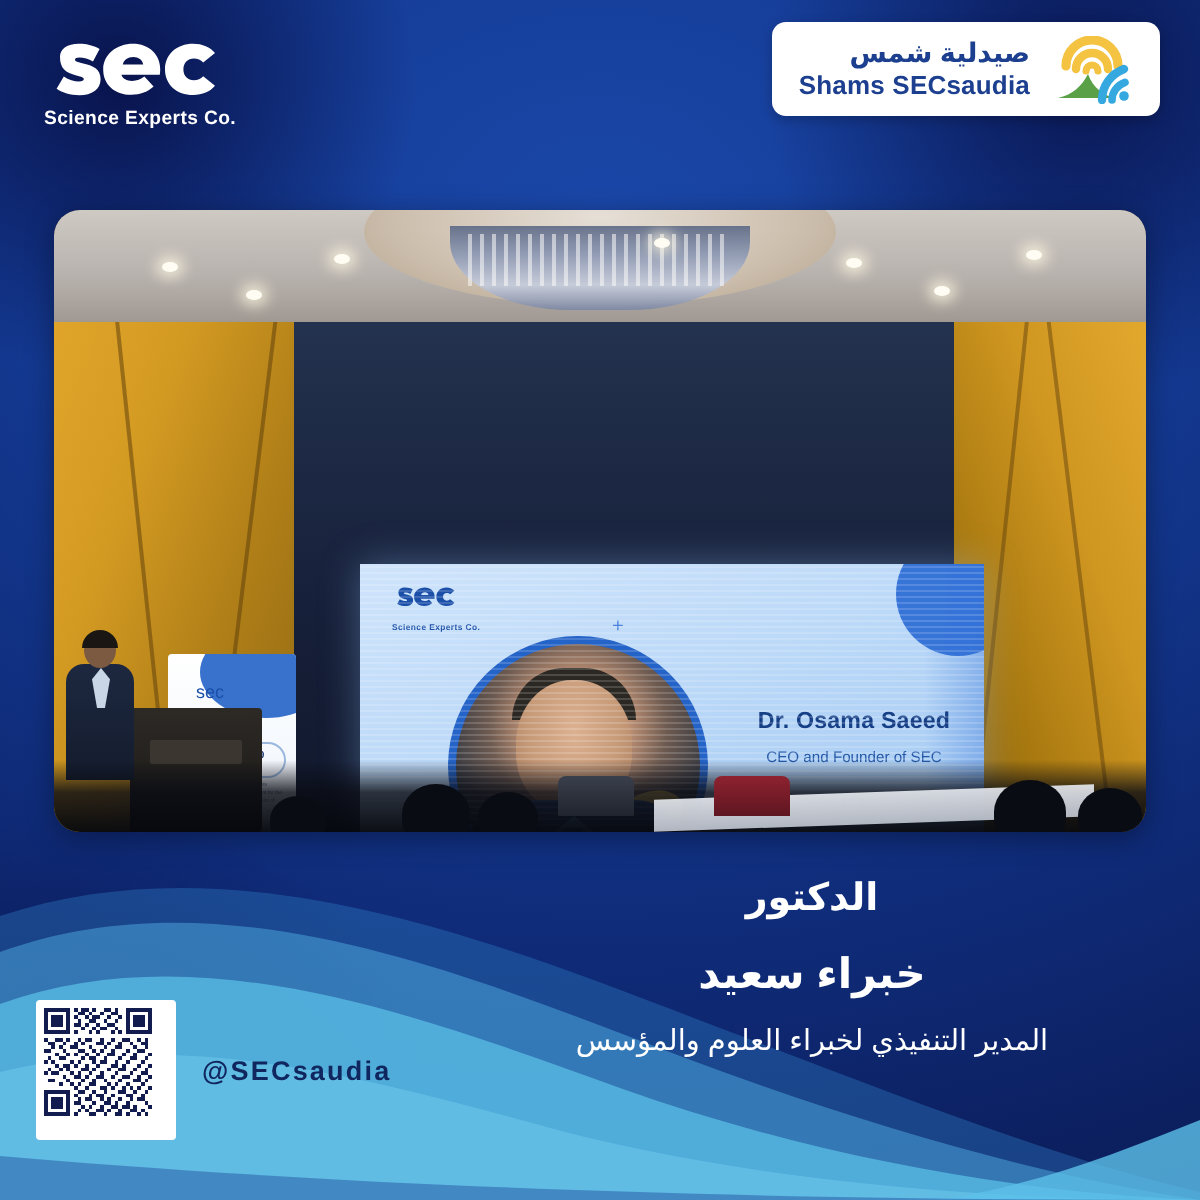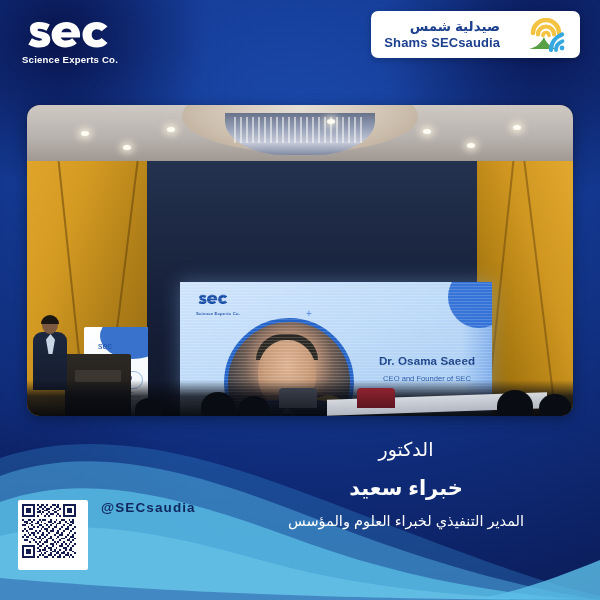--- a/index.html
+++ b/index.html
@@ -27,21 +27,21 @@
   #sec-logo{position:absolute;left:22px;top:17px;width:120px;}
   #sec-logo svg{display:block;}
   .sec-tag{
     color:#ffffff;font-size:9.6px;font-weight:bold;letter-spacing:.2px;
     margin-top:1px;white-space:nowrap;
   }
   #pharmacy-card{
     position:absolute;right:20px;top:11px;
     background:#ffffff;border-radius:7px;
     padding:7px 11px 6px 13px;
-    display:flex;align-items:center;gap:27px;
+    display:flex;align-items:center;gap:12px;
     box-shadow:0 2px 6px rgba(0,0,0,.22);
   }
   .ph-text{text-align:right;line-height:1.08;}
   .ph-ar{
     font-size:13.5px;color:#1c3f8f;font-weight:bold;
     direction:rtl;letter-spacing:.6px;white-space:nowrap;
   }
   .ph-en{
     font-size:13px;color:#1c3f8f;font-weight:bold;
     white-space:nowrap;margin-top:2px;letter-spacing:.1px;
@@ -157,25 +157,25 @@
   .head-sil{position:absolute;bottom:-6px;border-radius:50% 50% 40% 40%;background:#0a0c14;}
   .table-w{position:absolute;left:300px;bottom:4px;width:220px;height:16px;
     background:linear-gradient(180deg,#e9ecf2 0%,#c3c9d4 100%);transform:skewY(-2deg);opacity:.9;}
   .chair{position:absolute;bottom:8px;width:38px;height:20px;border-radius:4px 4px 0 0;
     background:linear-gradient(180deg,#8e2230 0%,#5e1620 100%);}
 
   
   #waves{position:absolute;left:0;bottom:0;width:600px;height:190px;}
   
   #caption{position:absolute;right:24px;top:438px;width:340px;text-align:center;direction:rtl;}
-  .cap1{color:#ffffff;font-size:19px;font-weight:normal;line-height:1.25;letter-spacing:.3px;}
+  .cap1{color:#ffffff;font-size:19px;font-weight:bold;line-height:1.25;letter-spacing:.3px;}
   .cap2{color:#ffffff;font-size:21px;font-weight:bold;line-height:1.3;margin-top:12px;letter-spacing:.3px;}
   .cap3{color:#ffffff;font-size:14.5px;font-weight:normal;line-height:1.35;margin-top:11px;letter-spacing:.1px;}
   
-  #contact{position:absolute;left:18px;bottom:30px;display:flex;align-items:flex-start;gap:13px;}
+  #contact{position:absolute;left:18px;bottom:30px;display:flex;align-items:center;gap:13px;}
   #qr{width:62px;height:62px;background:#ffffff;padding:4px;border-radius:2px;}
   #qr svg{display:block;}
   .contact-lines{display:flex;flex-direction:column;gap:11px;}
   .cline{display:flex;align-items:center;gap:7px;
     color:#10265f;font-weight:bold;font-size:13.5px;letter-spacing:1.1px;white-space:nowrap;}
   .globe{width:14px;height:14px;flex:0 0 14px;}
 </style>
 </head>
 <body>
 

